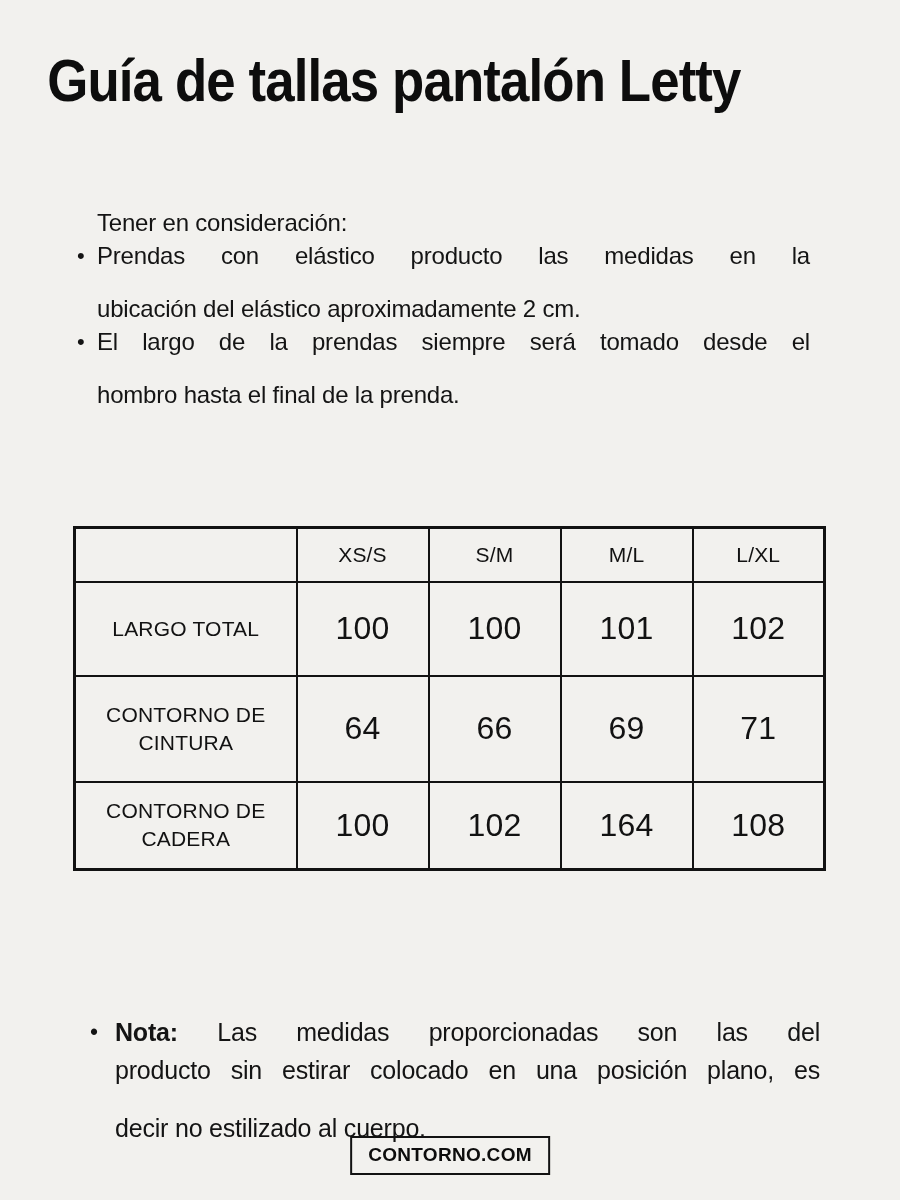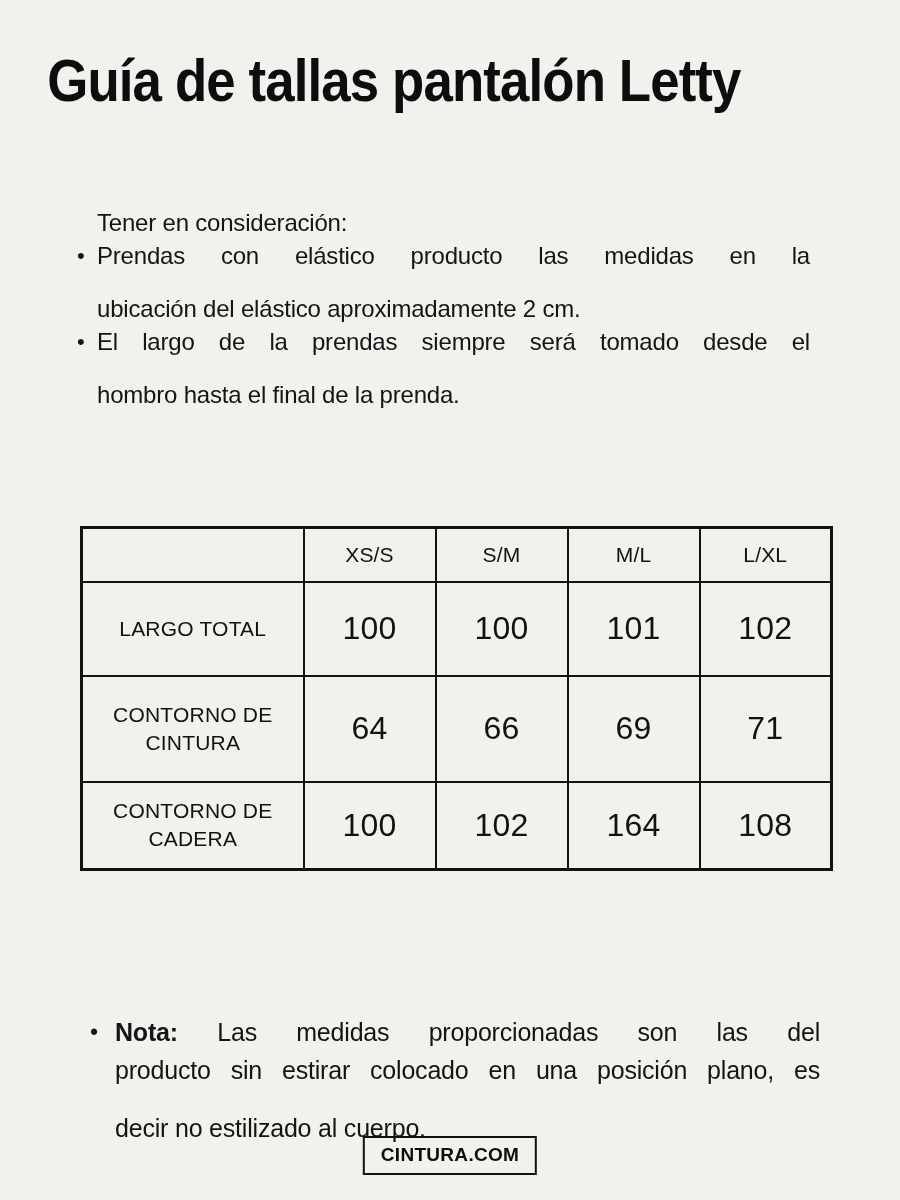--- a/index.html
+++ b/index.html
@@ -73,21 +73,20 @@
   .size-table {
     position: absolute;
     left: 73px;
     top: 526px;
     width: 752px;
     border-collapse: collapse;
     table-layout: fixed;
   }
   .size-table, .size-table th, .size-table td {
     border: 2px solid #121212;
-    margin-left: 7px;
   }
   .size-table {
     border-width: 3px;
   }
   .size-table th, .size-table td {
     text-align: center;
     vertical-align: middle;
     padding: 2px 10px;
     font-weight: 500;
     letter-spacing: 0.2px;
@@ -211,14 +210,14 @@
 <div class="note-block">
   <div class="note-item">
     <span class="note-bullet">•</span>
     <div class="jline"><b class="note-label">Nota:</b> <span>Las medidas proporcionadas son las del</span></div>
     <div class="jline">producto sin estirar colocado en una posición plano, es</div>
     <div class="lline">decir no estilizado al cuerpo.</div>
   </div>
 </div>
 
 <div class="footer-box">
-  <span>CINTURA.COM</span>
+  <span>CONTORNO.COM</span>
 </div>
 
 </body></html>

